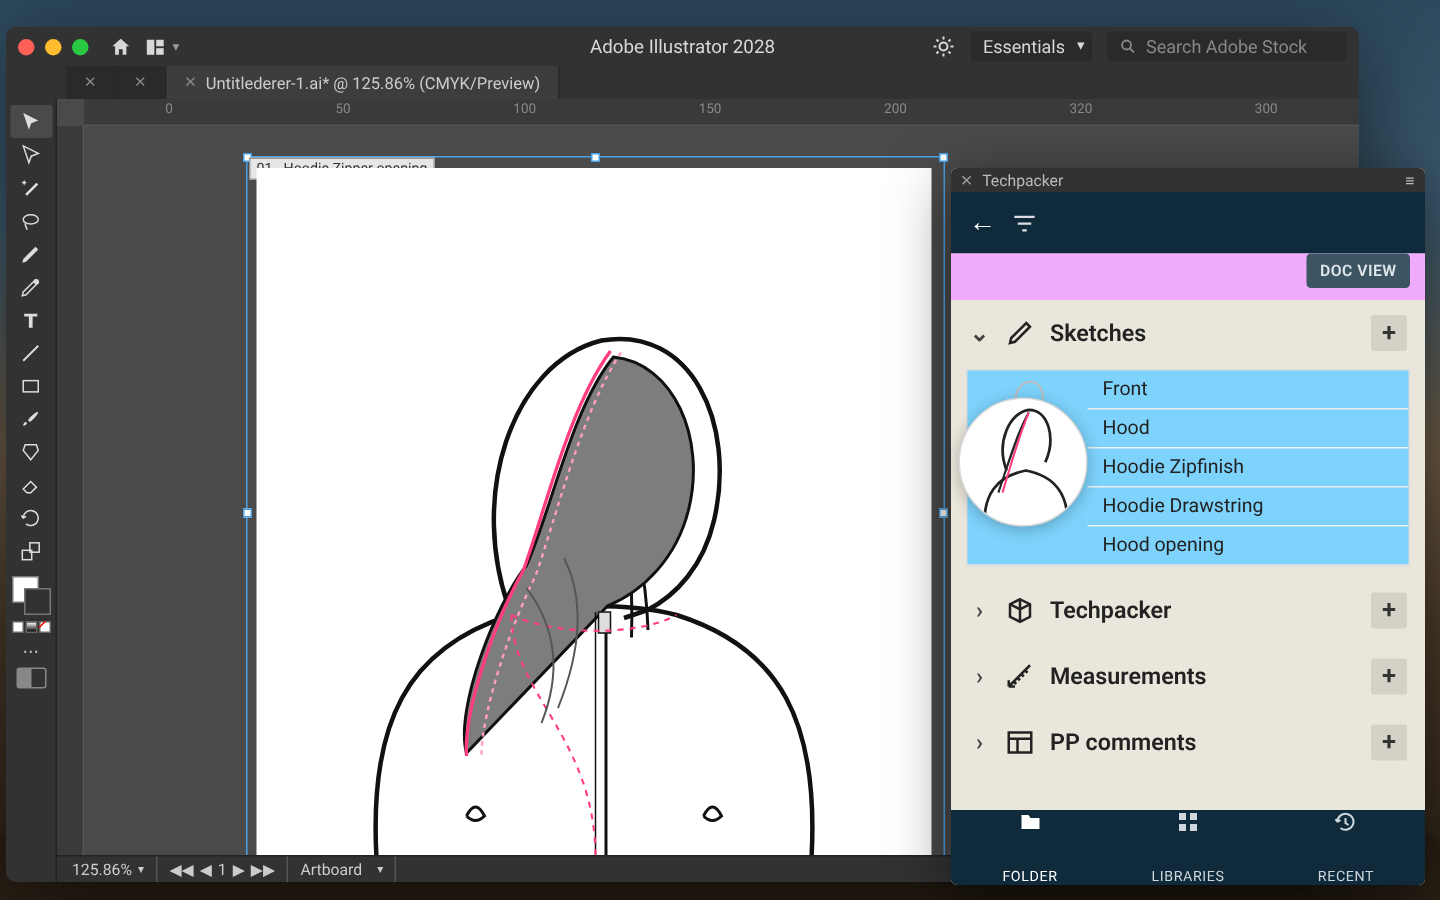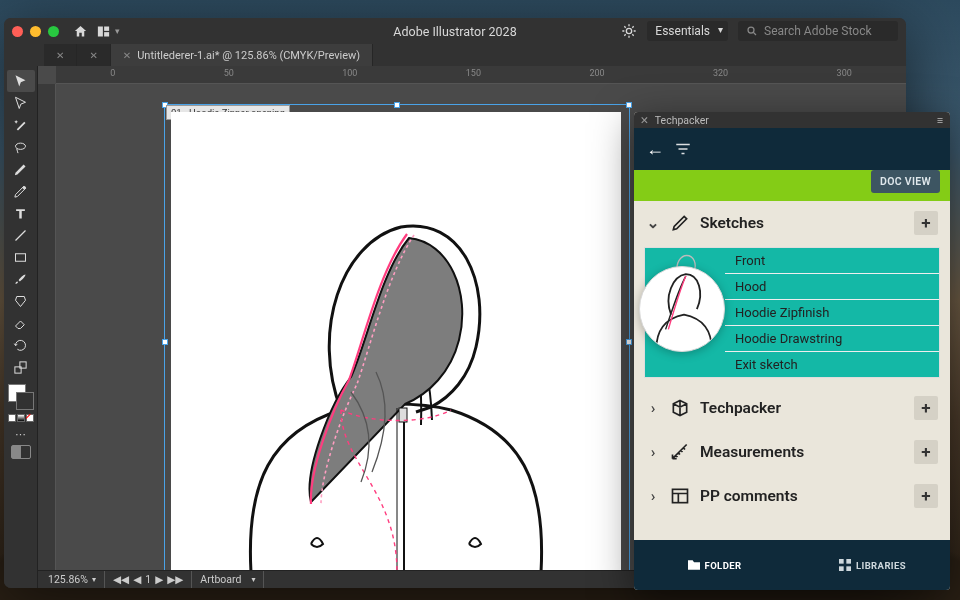--- a/index.html
+++ b/index.html
@@ -91,40 +91,40 @@
     position: absolute; top: 112px; right: 10px; width: 316px; height: 478px;
     background: #eae6db; border-radius: 4px; box-shadow: 0 10px 40px rgba(0,0,0,.5);
     display: flex; flex-direction: column; overflow: hidden;
   }
   .tp-grip { height: 16px; background: #323232; color: #bbb; font-size: 10.5px; padding: 2px 6px; display: flex; align-items: center; justify-content: space-between; }
   .tp-header { background: #0f2a3a; color: #fff; padding: 10px 12px; display: flex; align-items: center; gap: 10px; }
   .tp-back { color: #fff; font-size: 18px; }
   .tp-title { font-size: 16px; font-weight: 600; line-height: 1.15; flex: 1; }
   .tp-filter { color: #fff; opacity: .85; }
   .tp-search { background: #fff; border-radius: 4px; display: flex; align-items: center; gap: 6px; padding: 5px 8px; color: #888; font-size: 12.5px; width: 104px; }
-  .tp-docview-row { background: #84cc16; display: flex; justify-content: flex-end; padding: 0 10px 8px; }
+  .tp-docview-row { background: #f0abfc; display: flex; justify-content: flex-end; padding: 0 10px 8px; }
   .tp-docview { background: #3d5562; color: #dfe7eb; font-size: 10.5px; font-weight: 600; padding: 5px 9px; border-radius: 3px; letter-spacing: .3px; }
 
   .tp-body { flex: 1; overflow: auto; }
   .tp-section { }
   .tp-sec-head { display: flex; align-items: center; gap: 10px; padding: 10px 12px; font-size: 15.5px; font-weight: 600; color: #222; }
   .tp-sec-head .chev { width: 14px; text-align: center; color: #444; }
   .tp-sec-head .plus { margin-left: auto; width: 24px; height: 24px; background: #d5d1c6; color: #333; font-size: 17px; font-weight: 600; display: flex; align-items: center; justify-content: center; border-radius: 2px; }
   .tp-sec-icon { width: 20px; height: 20px; display: flex; align-items: center; justify-content: center; color: #222; }
 
-  .tp-sketch-block { display: flex; background: #14b8a6; margin: 2px 10px 8px; border: 1px solid #ddd; position: relative; }
+  .tp-sketch-block { display: flex; background: #7dd3fc; margin: 2px 10px 8px; border: 1px solid #ddd; position: relative; }
   .tp-thumb-col { width: 80px; min-height: 110px; display: flex; align-items: flex-start; justify-content: center; padding: 4px; }
   .tp-thumb-float { position: absolute; top: 18px; left: -6px; width: 86px; height: 86px; border-radius: 50%; overflow: hidden; background:#fff; border:1px solid #d8d8d8; box-shadow: 0 2px 10px rgba(0,0,0,.25); }
   .tp-thumb-float svg { width: 92px; height: 92px; margin: -2px 0 0 -2px; }
   .tp-list { flex: 1; display: flex; flex-direction: column; }
   .tp-list-item { padding: 5px 10px; font-size: 13px; color: #222; border-top: 1px solid #eee; }
   .tp-list-item:first-child { border-top: none; }
 
   .tp-bottom { height: 50px; background: #0f2a3a; display: flex; color: #cdd7dc; }
-  .tp-bottom-tab { flex: 1; display: flex; flex-direction: row; align-items: center; justify-content: center; gap: 2px; font-size: 9.5px; letter-spacing: .4px; font-weight: bold; }
+  .tp-bottom-tab { flex: 1; display: flex; flex-direction: column; align-items: center; justify-content: space-between; gap: 2px; font-size: 9.5px; letter-spacing: .4px; }
   .tp-bottom-tab.active { color: #fff; }
   .tp-bottom-tab .ic { font-size: 16px; line-height: 1; }
 
   svg { display: block; }
 </style>
 </head>
 <body>
 
 <div class="desktop">
   <div class="mountains"></div>
@@ -413,21 +413,21 @@
             <path d="M36 54 C 28 34 38 12 52 10 C 66 10 72 30 64 48" fill="none" stroke="#222" stroke-width="2"></path>
             <path d="M52 12 C 44 26 38 46 30 70" fill="#858585" stroke="#222" stroke-width="1.5"></path>
             <path d="M52 12 C 46 26 40 46 33 70" fill="none" stroke="#ff3d7f" stroke-width="1.5"></path>
           </svg>
         </div>
         <div class="tp-list">
           <div class="tp-list-item">Front</div>
           <div class="tp-list-item">Hood</div>
           <div class="tp-list-item">Hoodie Zipfinish</div>
           <div class="tp-list-item">Hoodie Drawstring</div>
-          <div class="tp-list-item">Exit sketch</div>
+          <div class="tp-list-item">Hood opening</div>
         </div>
       </div>
     </div>
 
     <div class="tp-section">
       <div class="tp-sec-head">
         <span class="chev">›</span>
         <span class="tp-sec-icon">
           <svg viewBox="0 0 24 24" width="20" height="20" fill="none" stroke="currentColor" stroke-width="2">
               <path d="M12 3l8 4v10l-8 4-8-4V7z M12 3v18 M4 7l8 4 8-4"></path>
@@ -480,14 +480,22 @@
       <span class="ic">
         <svg width="18" height="16" viewBox="0 0 24 24" fill="currentColor">
             <rect x="3" y="3" width="7" height="7"></rect>
             <rect x="14" y="3" width="7" height="7"></rect>
             <rect x="3" y="14" width="7" height="7"></rect>
             <rect x="14" y="14" width="7" height="7"></rect>
           </svg>
       </span>
       <span>LIBRARIES</span>
     </div>
+    <div class="tp-bottom-tab">
+      <span class="ic">
+        <svg width="18" height="16" viewBox="0 0 24 24" fill="none" stroke="currentColor" stroke-width="2">
+            <path d="M4 12a8 8 0 1 1 3 6M4 12l-2-3M4 12l3-2 M12 8v5l3 2"></path>
+          </svg>
+      </span>
+      <span>RECENT</span>
+    </div>
   </div>
 </div>
 
 </body></html>

